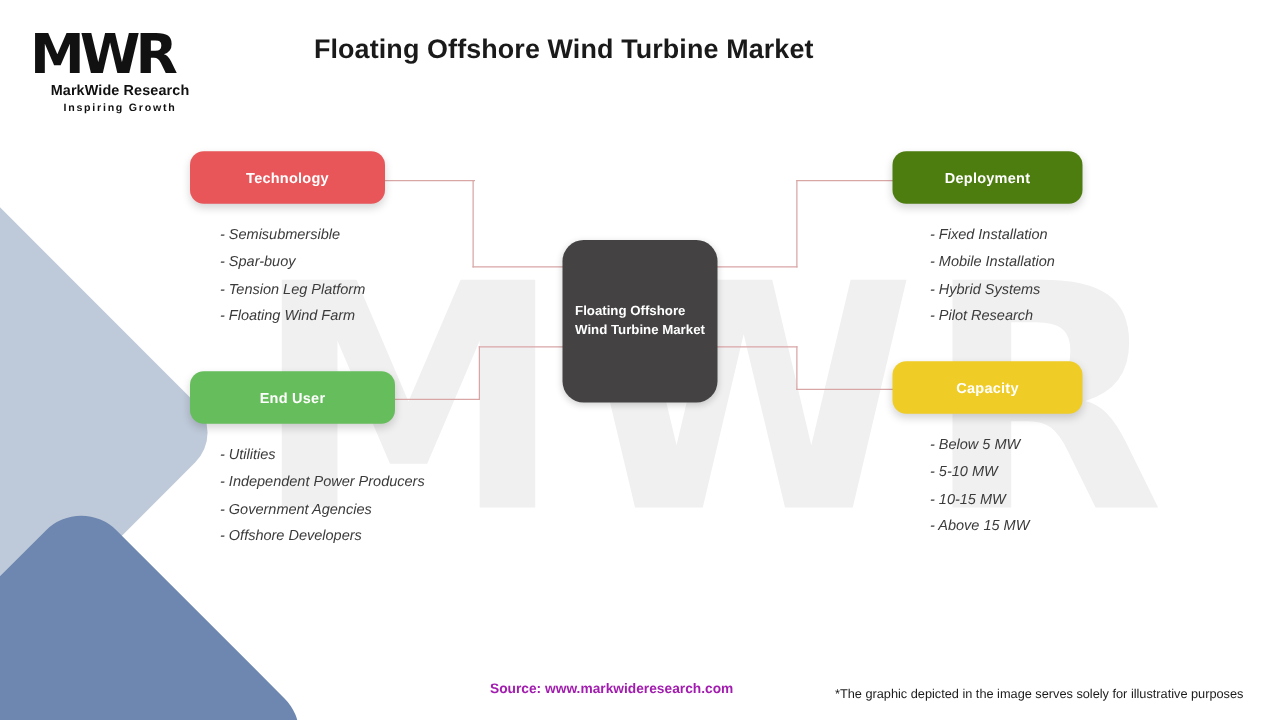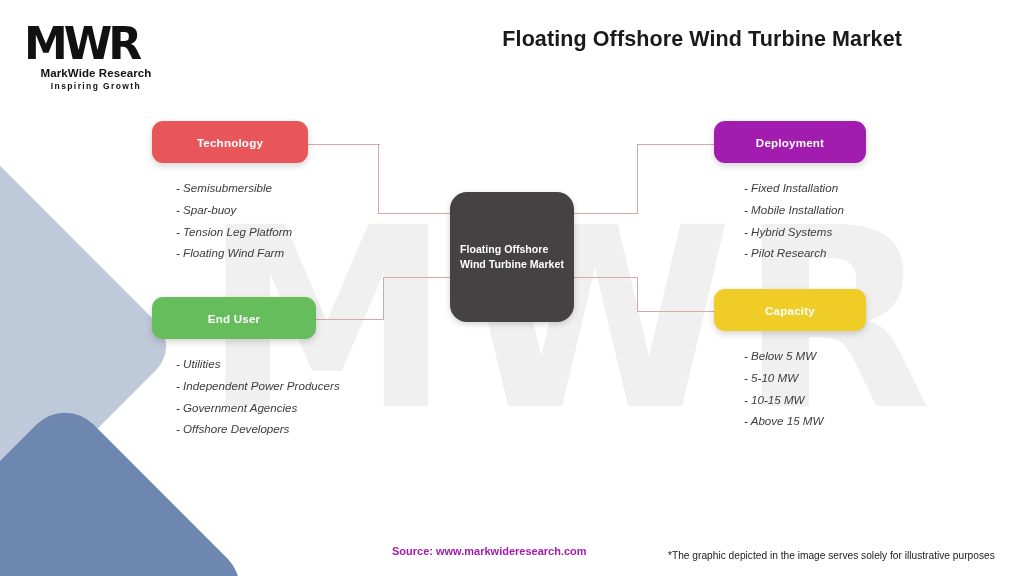--- a/index.html
+++ b/index.html
@@ -42,21 +42,21 @@
   .logo-name {
     font-size:11.5px; font-weight:bold; color:#111;
     letter-spacing:.1px; text-align:center; margin-top:1px;
   }
   .logo-tag {
     font-size:8.5px; font-weight:bold; color:#111;
     letter-spacing:1.4px; text-align:center; margin-top:2px;
   }
   .title {
     position:absolute; left:0; top:27px; width:902px;
-    text-align:right; font-size:21.5px; font-weight:bold;
+    text-align:center; font-size:21.5px; font-weight:bold;
     color:#1a1a1a; letter-spacing:.1px;
   }
 
   
   .conn { position:absolute; background:#d9a6a6; }
   .h { height:1.3px; }
   .v { width:1.3px; }
 
   
   .hub {
@@ -144,21 +144,21 @@
     <div class="pill" style="background:#E8565A;">Technology</div>
     <div class="items">
       <div class="item">- Semisubmersible</div>
       <div class="item">- Spar-buoy</div>
       <div class="item">- Tension Leg Platform</div>
       <div class="item">- Floating Wind Farm</div>
     </div>
   </div>
 
   <div class="branch b-deploy">
-    <div class="pill" style="background:#a21caf;">Deployment</div>
+    <div class="pill" style="background:#4d7c0f;">Deployment</div>
     <div class="items">
       <div class="item">- Fixed Installation</div>
       <div class="item">- Mobile Installation</div>
       <div class="item">- Hybrid Systems</div>
       <div class="item">- Pilot Research</div>
     </div>
   </div>
 
   <div class="branch b-end">
     <div class="pill" style="background:#66BD5B;">End User</div>

